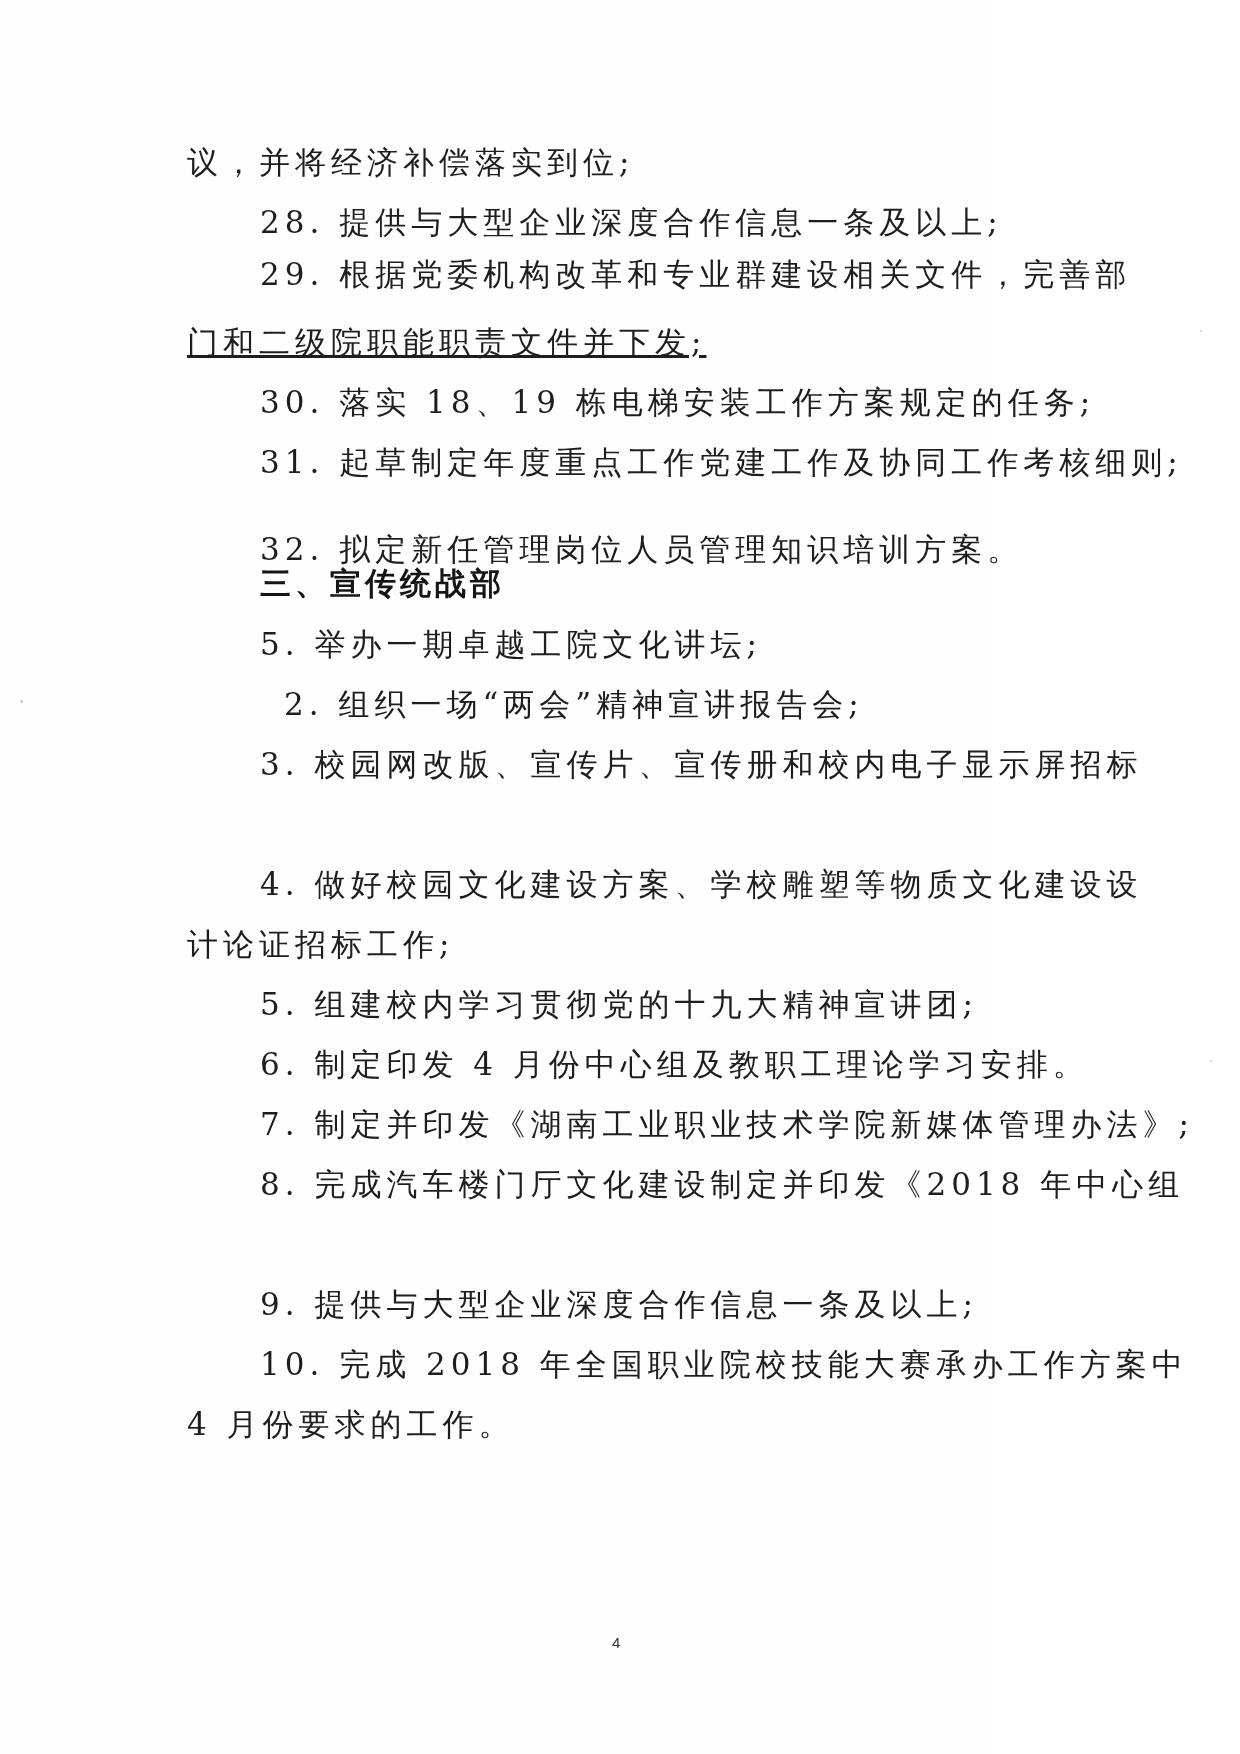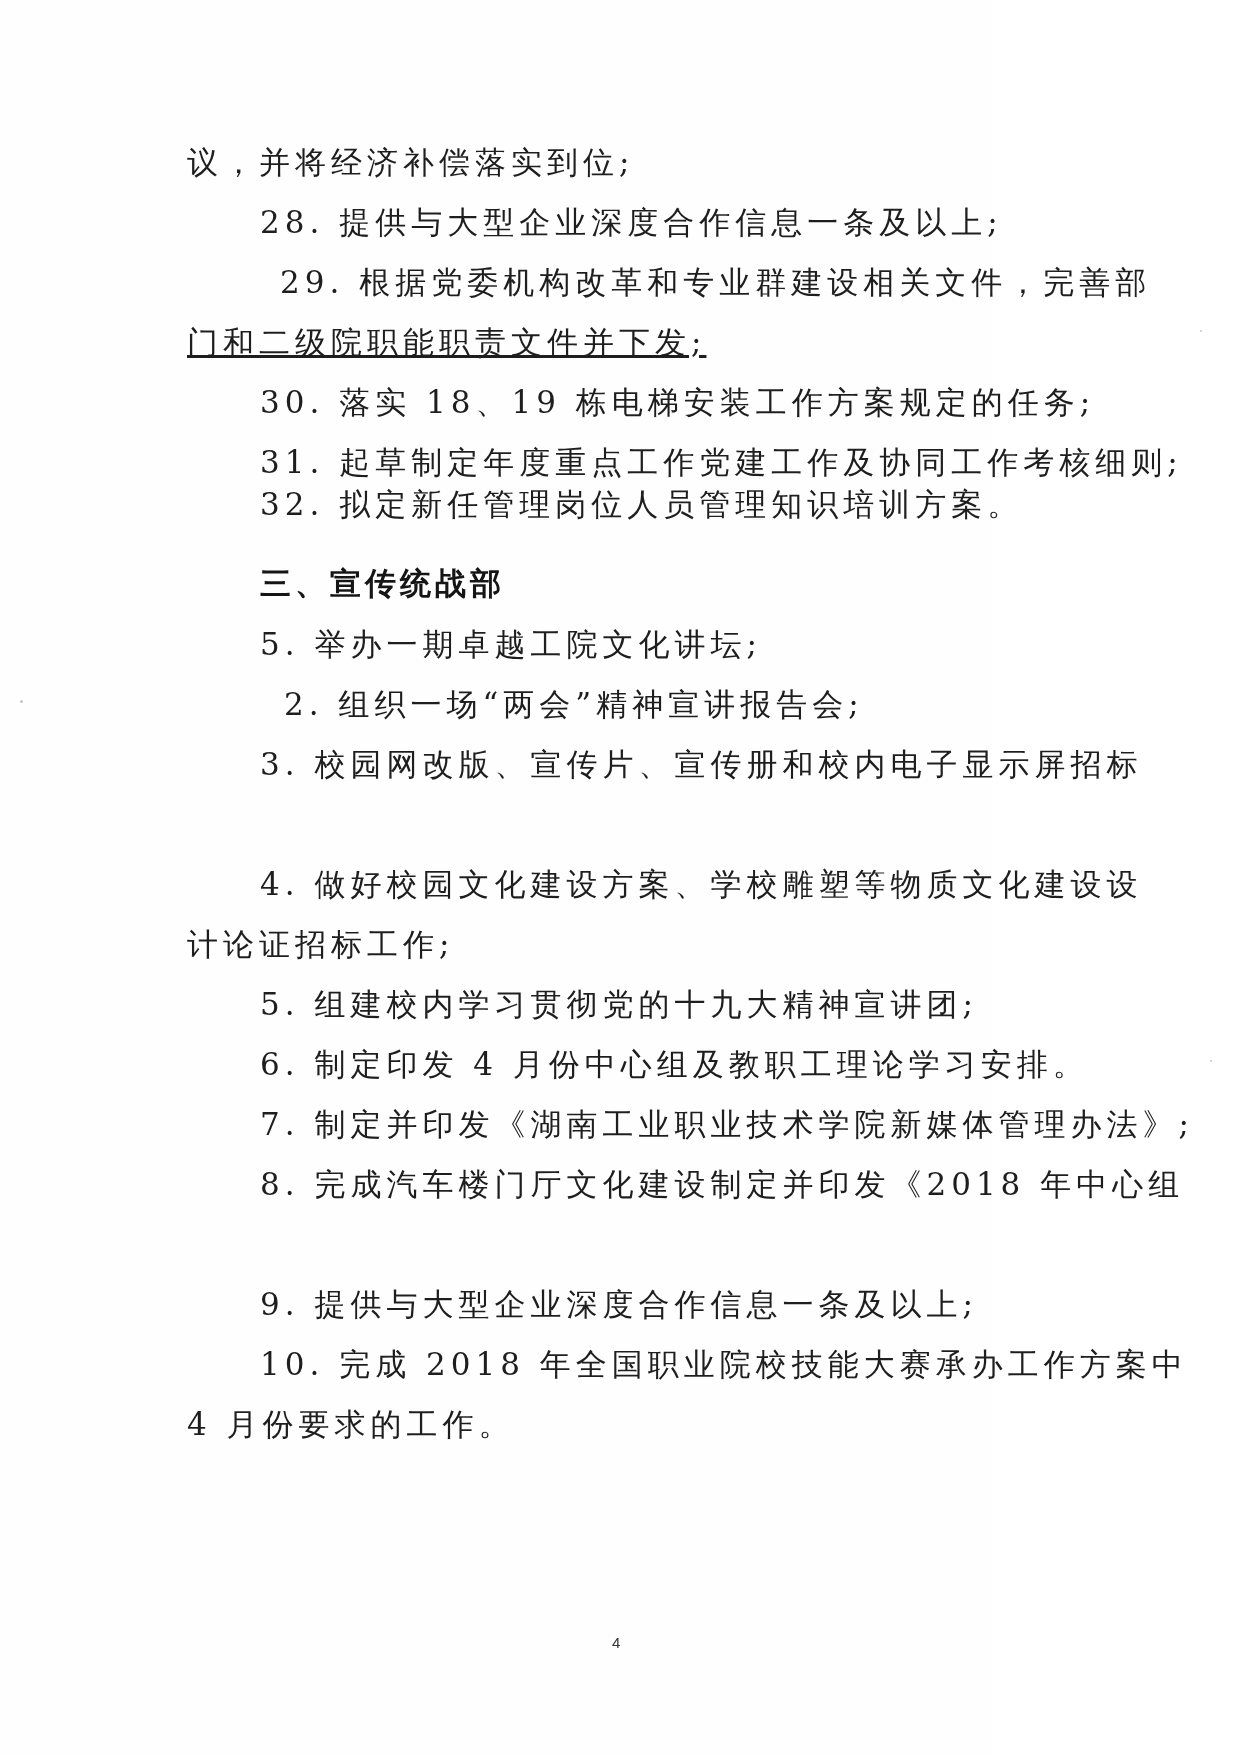--- a/index.html
+++ b/index.html
@@ -53,25 +53,25 @@
       border-radius: 50%;
     }
   </style>
 </head>
 <body>
 
 <div class="page">
 
   <div class="line flush" style="top:142px;">议，并将经济补偿落实到位;</div>
   <div class="line indent" style="top:202px;">28. 提供与大型企业深度合作信息一条及以上;</div>
-  <div class="line indent" style="top:262px;margin-left:20px;">29. 根据党委机构改革和专业群建设相关文件，完善部</div>
+  <div class="line indent" style="top:254px;">29. 根据党委机构改革和专业群建设相关文件，完善部</div>
   <div class="line flush" style="top:322px;text-decoration:underline;">门和二级院职能职责文件并下发;</div>
   <div class="line indent" style="top:382px;">30. 落实 18、19 栋电梯安装工作方案规定的任务;</div>
   <div class="line indent" style="top:442px;">31. 起草制定年度重点工作党建工作及协同工作考核细则;</div>
-  <div class="line indent" style="top:484px;">32. 拟定新任管理岗位人员管理知识培训方案。</div>
+  <div class="line indent" style="top:529px;">32. 拟定新任管理岗位人员管理知识培训方案。</div>
 
   <div class="line indent heading" style="top:563px;text-align:right;">三、宣传统战部</div>
 
   <div class="line indent" style="top:624px;">5. 举办一期卓越工院文化讲坛;</div>
   <div class="line indent" style="top:684px;margin-left:24px;">2. 组织一场“两会”精神宣讲报告会;</div>
   <div class="line indent" style="top:744px;">3. 校园网改版、宣传片、宣传册和校内电子显示屏招标</div>
   <div class="line indent" style="top:864px;">4. 做好校园文化建设方案、学校雕塑等物质文化建设设</div>
   <div class="line flush" style="top:924px;">计论证招标工作;</div>
   <div class="line indent" style="top:984px;">5. 组建校内学习贯彻党的十九大精神宣讲团;</div>
   <div class="line indent" style="top:1044px;">6. 制定印发 4 月份中心组及教职工理论学习安排。</div>

